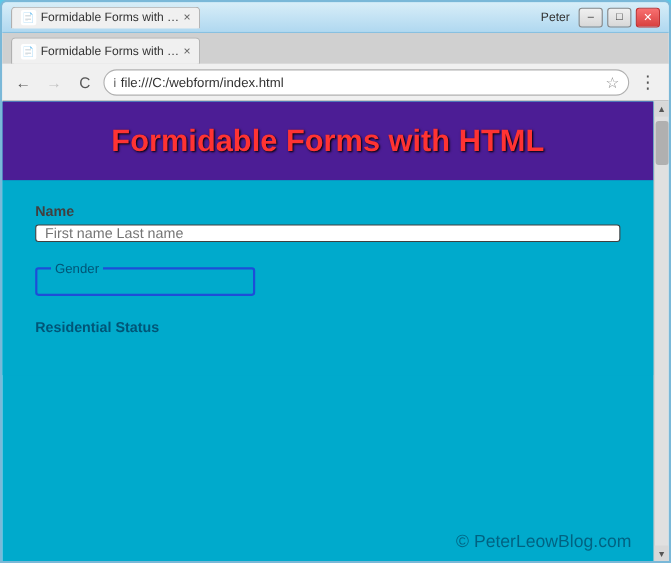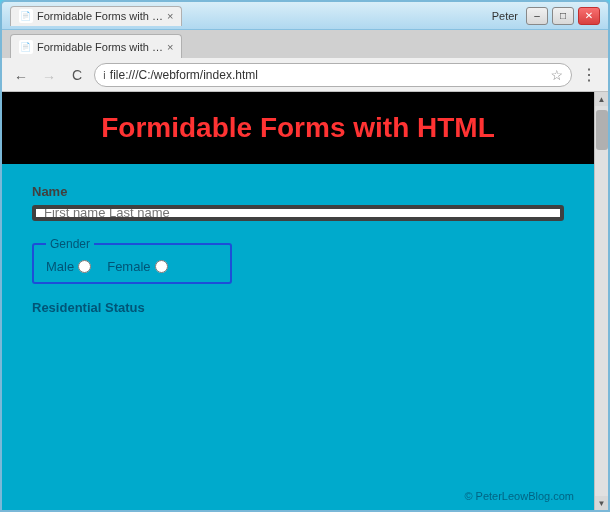--- a/index.html
+++ b/index.html
@@ -196,21 +196,21 @@
 
     
     .webpage {
       flex: 1;
       background: #00aacc;
       overflow: hidden;
       position: relative;
     }
 
     .page-header {
-      background: #000000;
+      background: #4c1d95;
       padding: 20px 30px;
       text-align: center;
     }
 
     .page-title {
       font-size: 28px;
       font-weight: bold;
       color: #ff3333;
       text-shadow: 1px 1px 2px #000;
       font-family: Arial, sans-serif;
@@ -230,21 +230,21 @@
       font-weight: bold;
       color: #404040;
       margin-bottom: 4px;
       display: block;
     }
 
     .form-input {
       width: 100%;
       height: 16px;
       background: white;
-      border: 4px solid #404040;
+      border: 1px solid #404040;
       border-radius: 3px;
       padding: 4px 8px;
       font-size: 13px;
       color: #888;
       outline: none;
     }
 
     .form-input.password-field {
       background: #b8d8e8;
       color: #b8d8e8;
@@ -330,21 +330,21 @@
       top: 4px;
       left: 1px;
       cursor: pointer;
     }
 
     
     .copyright {
       position: absolute;
       bottom: 8px;
       right: 20px;
-      font-size: 11px;
+      font-size: 16px;
       color: rgba(0,50,80,0.6);
       margin-left: 17px;
     }
   </style>
 </head>
 <body>
 
 <div class="window-frame">
 
   <div class="title-bar">
@@ -398,30 +398,20 @@
 
         <div class="form-group">
           <label class="form-label">Name</label>
           <input type="text" class="form-input" placeholder="First name Last name" style="">
         </div>
 
 
         <div class="form-group">
           <fieldset class="gender-fieldset">
             <legend class="gender-legend">Gender</legend>
-            <div class="gender-options">
-              <div class="gender-option">
-                <label>Male</label>
-                <input type="radio" name="gender" value="male" style="">
-              </div>
-              <div class="gender-option">
-                <label>Female</label>
-                <input type="radio" name="gender" value="female" style="">
-              </div>
-            </div>
           </fieldset>
         </div>
 
         <div class="form-group">
           <label class="residential-label">Residential Status</label>
         </div>
       </div>
 
       <div class="copyright">© PeterLeowBlog.com</div>
     </div>

